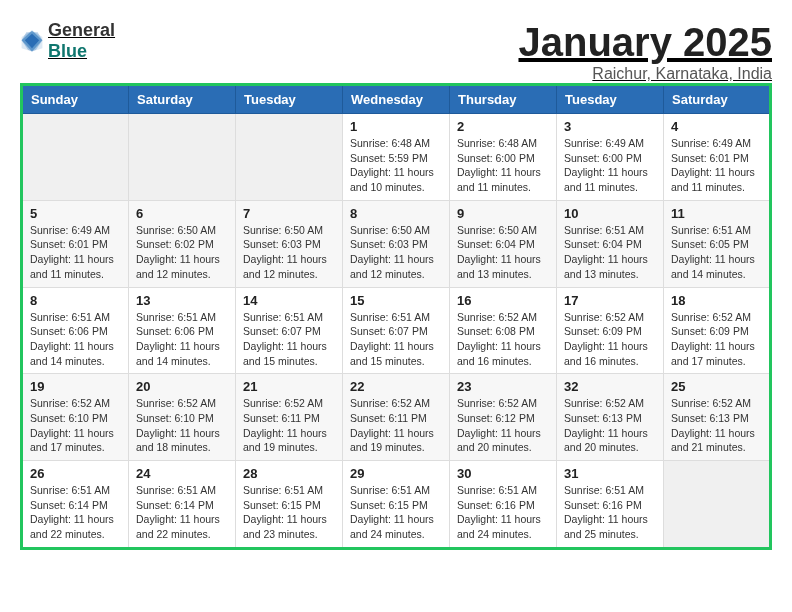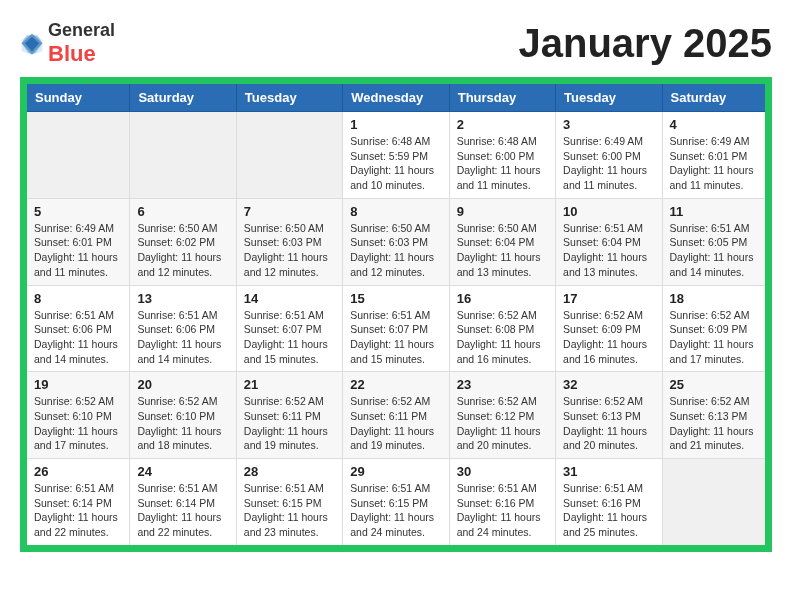--- a/index.html
+++ b/index.html
@@ -6,58 +6,58 @@
     body {
       font-family: Arial, sans-serif;
       background: #fff;
       width: 792px;
       min-height: 612px;
       padding: 20px;
     }
     .header-area {
       display: flex;
       justify-content: space-between;
-      align-items: center;
+      align-items: flex-start;
+      text-decoration: underline;
     }
     .logo {
       display: flex;
       align-items: center;
       gap: 4px;
     }
     .logo-text-general {
       font-size: 18px;
       font-weight: bold;
       color: #333;
     }
     .logo-text-blue {
-      font-size: 22px;
+      font-size: 18px;
       font-weight: bold;
-      color: #ef4444;
+      color: #0f766e;
     }
     .logo-icon {
       width: 24px;
       height: 24px;
     }
     .title-area {
       text-align: right;
     }
     .month-title {
       font-size: 40px;
       font-weight: bold;
       color: #222;
     }
     .location-title {
       font-size: 16px;
       color: #555;
     }
     .calendar {
       width: 100%;
       border-collapse: collapse;
-      border: 7px solid #22c55e;
-      margin-top: 10px;
+      border: 3px solid #22c55e;
     }
     .calendar th {
       background-color: #2a6db5;
       color: #fff;
       text-align: left;
       padding: 6px 8px;
       font-size: 13px;
       border: 1px solid #1e5a9a;
     }
     .calendar td {
@@ -98,20 +98,21 @@
       <polygon points="15,2 28,14 15,28 2,14" fill="#1a6bb5" opacity="0.5"></polygon>
       <polygon points="15,6 24,14 15,24 6,14" fill="#2a6db5"></polygon>
     </svg>
     <div>
       <span class="logo-text-general">General</span><br>
       <span class="logo-text-blue">Blue</span>
     </div>
   </div>
   <div class="title-area">
     <div class="month-title">January 2025</div>
+    <div class="location-title">Raichur, Karnataka, India</div>
   </div>
 </div>
 
 <table class="calendar">
   <thead>
     <tr id="weekday-header">
         <th>Sunday</th>
         <th>Saturday</th>
         <th>Tuesday</th>
         <th>Wednesday</th>

